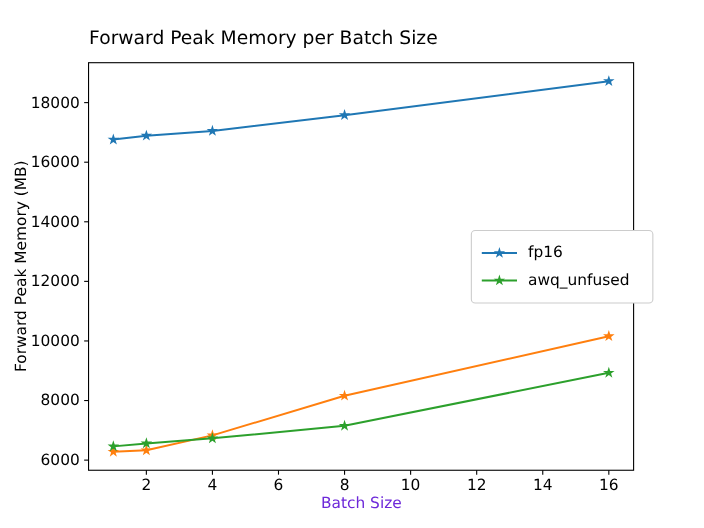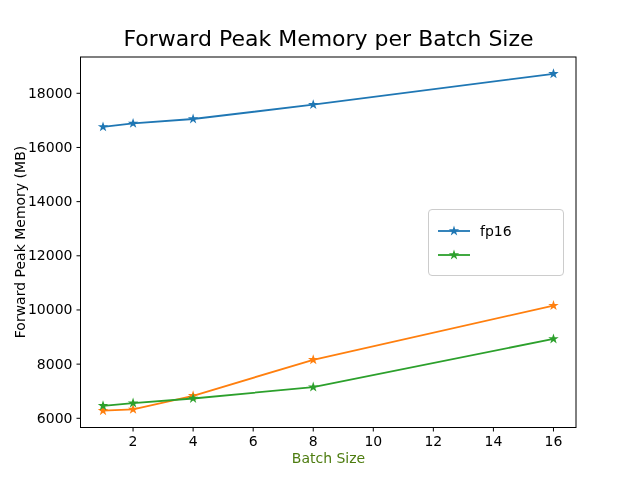--- a/index.html
+++ b/index.html
@@ -9,42 +9,42 @@
     height: 480px;
     background: #ffffff;
     font-family: "DejaVu Sans", sans-serif;
     overflow: hidden;
   }
   #plot-svg { position: absolute; left: 0; top: 0; }
   #plot-svg text { font-family: "DejaVu Sans", sans-serif; }
   .chart-title {
     position: absolute;
     left: 81px; top: 26px; width: 495px;
-    text-align: center;
-    font-size: 22px; line-height: 1.15;
+    text-align: left;
+    font-size: 17px; line-height: 1.15;
     color: #000000;
   }
   .y-label {
     position: absolute;
     left: 20px; top: 242px;
     transform: translate(-50%, -50%) rotate(-90deg);
     font-size: 14px; white-space: nowrap;
     color: #000000;
   }
   .x-label {
     position: absolute;
     left: 81px; top: 450px; width: 495px;
     text-align: center;
     font-size: 14px;
-    color: #4d7c0f;
+    color: #6d28d9;
   }
   .legend {
     position: absolute;
     left: 428px; top: 209px;
-    width: 136px; height: 67px;
+    width: 166px; height: 67px;
     box-sizing: border-box;
     background: #ffffff;
     border: 1px solid #cccccc;
     border-radius: 4px;
     display: flex;
     flex-direction: column;
     justify-content: space-evenly;
     padding: 2px 8px;
   }
   .legend-item {
@@ -121,15 +121,16 @@
           <line x1="1" y1="6" x2="33" y2="6" stroke="#1f77b4" stroke-width="1.8"></line>
           <polygon points="17.0,0.5 18.2,4.3 22.2,4.3 19.0,6.6 20.2,10.4 17.0,8.1 13.8,10.4 15.0,6.6 11.8,4.3 15.8,4.3" fill="#1f77b4"></polygon>
         </svg>
         <span>fp16</span>
       </div>
       <div class="legend-item">
         <svg width="34" height="12">
           <line x1="1" y1="6" x2="33" y2="6" stroke="#2ca02c" stroke-width="1.8"></line>
           <polygon points="17.0,0.5 18.2,4.3 22.2,4.3 19.0,6.6 20.2,10.4 17.0,8.1 13.8,10.4 15.0,6.6 11.8,4.3 15.8,4.3" fill="#2ca02c"></polygon>
         </svg>
+        <span>awq_unfused</span>
       </div>
     </div>
 </div>
 
 </body></html>

